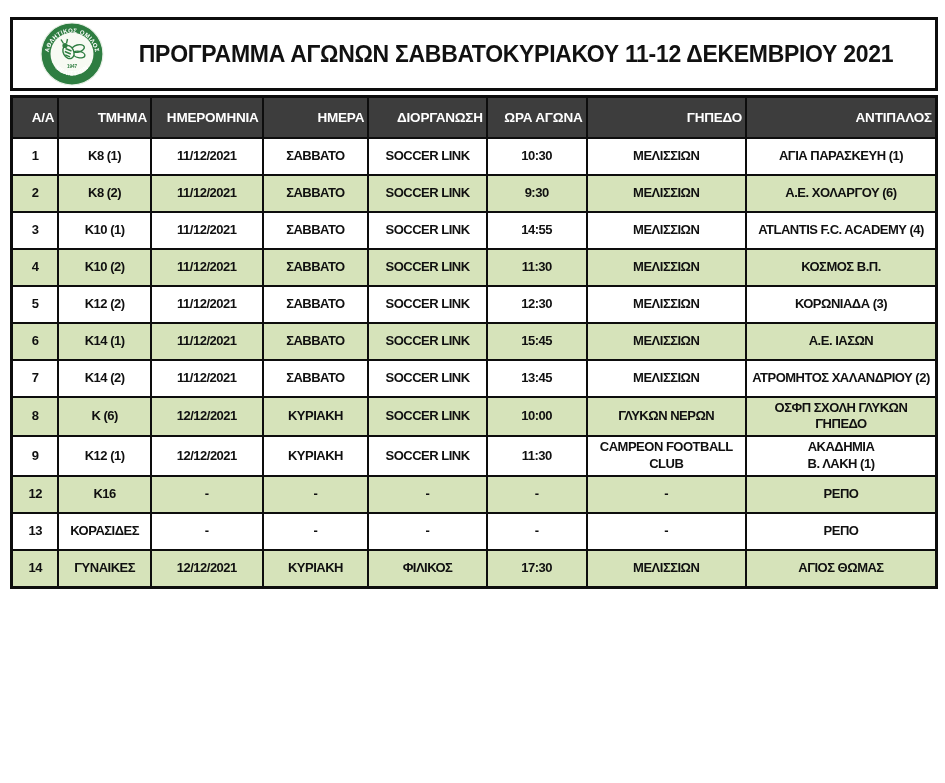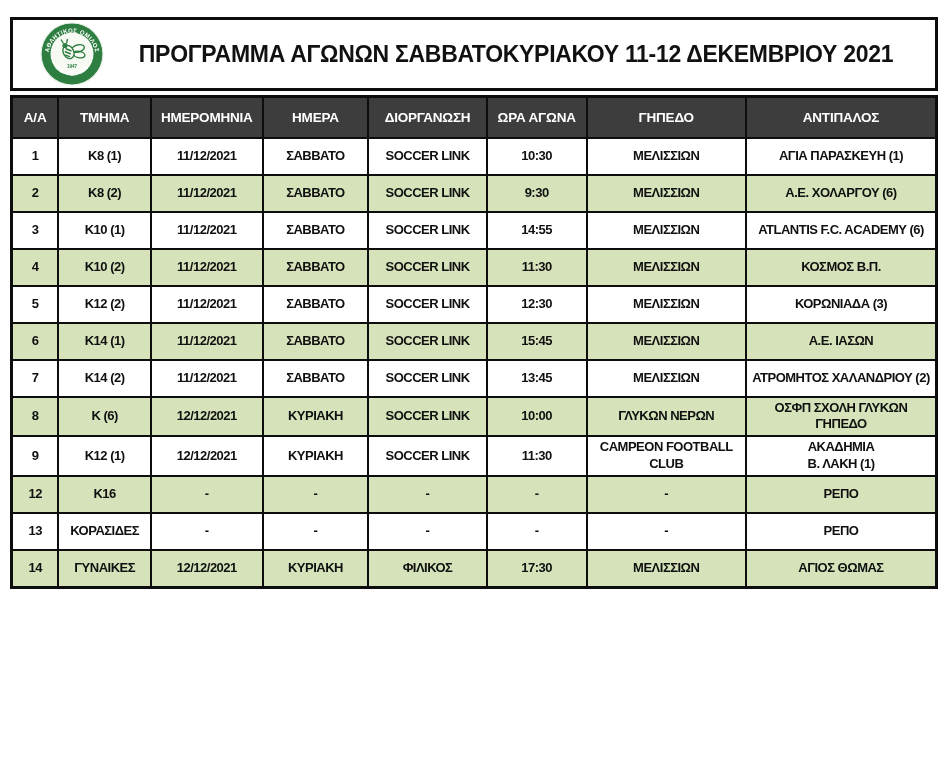--- a/index.html
+++ b/index.html
@@ -46,20 +46,21 @@
   }
   .match-table th {
     background: var(--header-bg, #3d3d3d);
     color: #ffffff;
     font-size: 13.5px;
     font-weight: bold;
     height: 41px;
     border: 2px solid var(--border, #0d0d0d);
     letter-spacing: -0.2px;
     padding: 10px 3px;
+    text-align: right;
   }
   .match-table td {
     height: 37px;
     border: 2px solid var(--border, #0d0d0d);
     text-align: center;
     vertical-align: middle;
     font-size: 13px;
     font-weight: bold;
     color: #101010;
     letter-spacing: -0.5px;
@@ -148,21 +149,21 @@
           <td>Α.Ε. ΧΟΛΑΡΓΟΥ (6)</td>
         </tr>
         <tr>
           <td>3</td>
           <td>Κ10 (1)</td>
           <td>11/12/2021</td>
           <td>ΣΑΒΒΑΤΟ</td>
           <td>SOCCER LINK</td>
           <td>14:55</td>
           <td>ΜΕΛΙΣΣΙΩΝ</td>
-          <td>ATLANTIS F.C. ACADEMY (6)</td>
+          <td>ATLANTIS F.C. ACADEMY (4)</td>
         </tr>
         <tr class="green">
           <td>4</td>
           <td>Κ10 (2)</td>
           <td>11/12/2021</td>
           <td>ΣΑΒΒΑΤΟ</td>
           <td>SOCCER LINK</td>
           <td>11:30</td>
           <td>ΜΕΛΙΣΣΙΩΝ</td>
           <td>ΚΟΣΜΟΣ Β.Π.</td>

